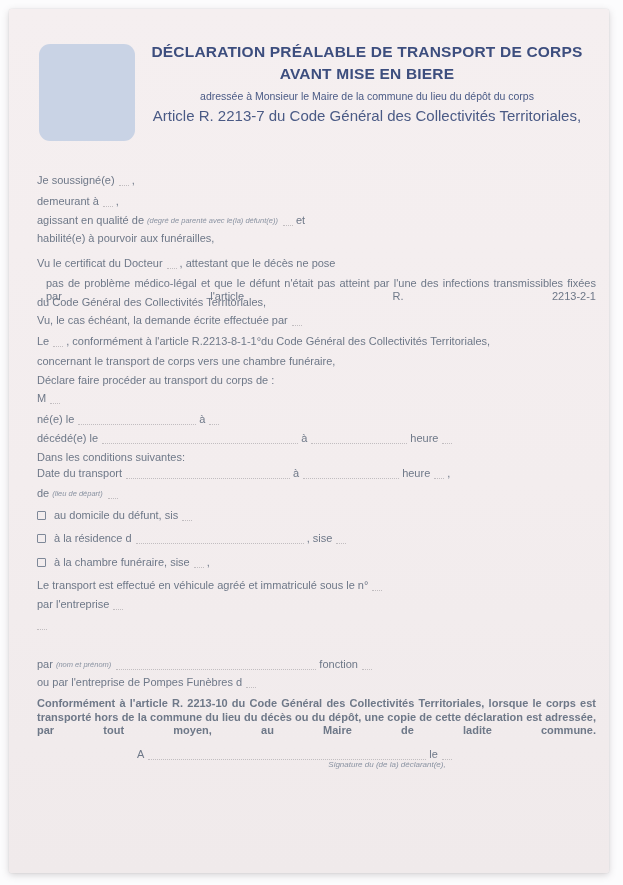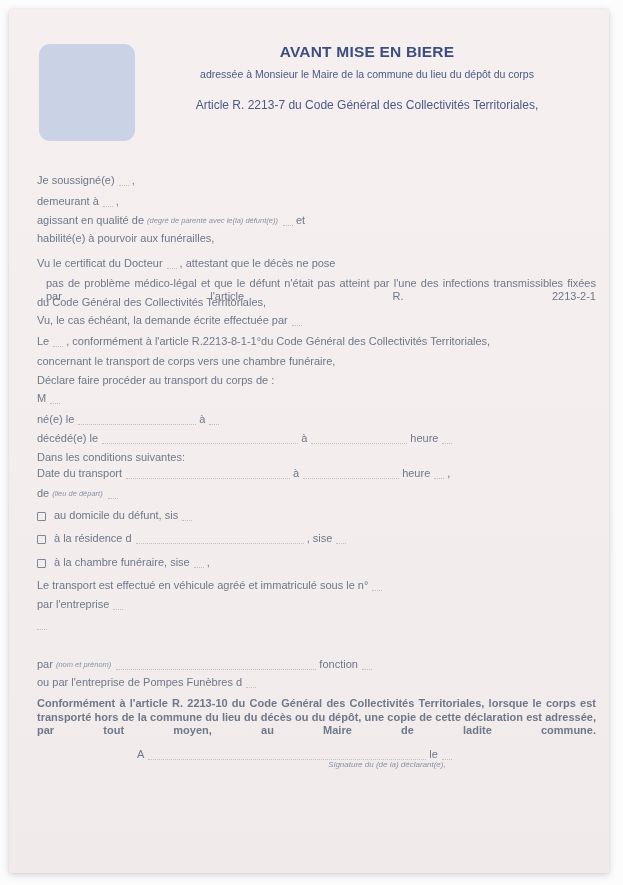--- a/index.html
+++ b/index.html
@@ -26,28 +26,28 @@
   }
   .stamp-box{
     position:absolute; left:30px; top:35px; width:96px; height:97px;
     background:var(--box); border-radius:11px;
   }
   .header{
     position:absolute; left:120px; right:4px; top:32px; text-align:center; color:var(--title);
   }
   .title{font-size:15.5px; font-weight:bold; line-height:22px; letter-spacing:.2px;}
   .subtitle{margin-top:5px; font-size:10.5px; color:#4a5a85;}
-  .article{margin-top:17px; font-size:12px; line-height:17px; color:#4a5a85;}
+  .article{margin-top:5px; font-size:15px; line-height:17px; color:#4a5a85;}
   .form{
     position:absolute; left:28px; right:13px; top:0; bottom:0;
     font-size:11px; color:var(--text);
   }
   .line{
     position:absolute; left:0; right:0;
-    display:flex; align-items:flex-end; white-space:nowrap;
+    display:flex; align-items:center; white-space:nowrap;
     line-height:13px;
   }
   .line>span{flex:0 0 auto;}
   .dots{
     flex:1 1 auto; height:12px;
     border-bottom:1px dotted var(--dots);
     margin:0 3px 1px 4px; min-width:10px;
   }
   .dots.fixed{flex:0 0 auto;}
   .note{
@@ -71,20 +71,21 @@
 </style>
 </head>
 <body>
 
 <div class="paper">
 
   <div class="stamp-box"></div>
 
   <div class="header">
     <div class="title">
+      <div>DÉCLARATION PRÉALABLE DE TRANSPORT DE CORPS</div>
       <div>AVANT MISE EN BIERE</div>
     </div>
     <div class="subtitle">adressée à Monsieur le Maire de la commune du lieu du dépôt du corps</div>
     <div class="article">
       <div>Article R. 2213-7 du Code Général des Collectivités Territoriales,</div>
     </div>
   </div>
 
   <div class="form">
 

